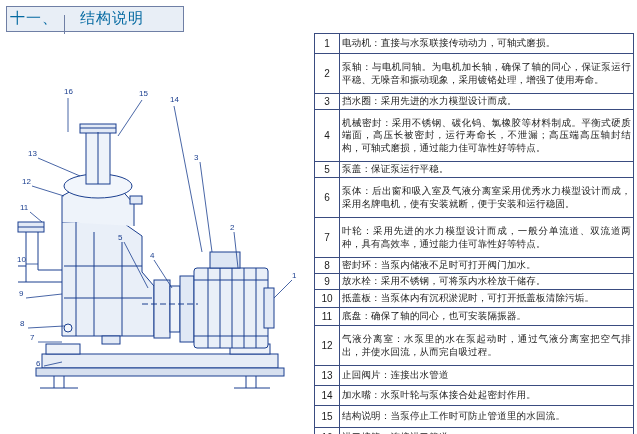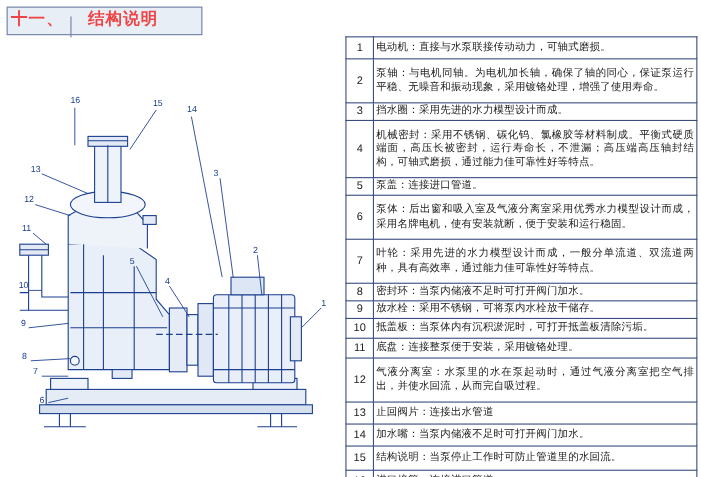--- a/index.html
+++ b/index.html
@@ -28,22 +28,22 @@
     height: 26px;
     border: 1px solid #6f7fa5;
     background: #e8eef6;
     box-sizing: border-box;
   }
   .title-text {
     position: absolute;
     left: 10px;
     top: 8px;
     font-size: 15px;
-    font-weight: bold;
-    color: #ef4444;
+    font-weight: normal;
+    color: #0369a1;
     letter-spacing: 1px;
     line-height: 20px;
     white-space: nowrap;
   }
   .title-sep {
     position: absolute;
     left: 57px;
     top: 8px;
     width: 1px;
     height: 19px;
@@ -216,21 +216,21 @@
         <tr style="height:16px">
           <td class="num">3</td>
           <td class="desc">挡水圈：采用先进的水力模型设计而成。</td>
         </tr>
         <tr style="height:52px">
           <td class="num">4</td>
           <td class="desc">机械密封：采用不锈钢、碳化钨、氯橡胶等材料制成。平衡式硬质端面，高压长被密封，运行寿命长，不泄漏；高压端高压轴封结构，可轴式磨损，通过能力佳可靠性好等特点。</td>
         </tr>
         <tr style="height:16px">
           <td class="num">5</td>
-          <td class="desc">泵盖：连接进口管道。</td>
+          <td class="desc">泵盖：保证泵运行平稳。</td>
         </tr>
         <tr style="height:40px">
           <td class="num">6</td>
           <td class="desc">泵体：后出窗和吸入室及气液分离室采用优秀水力模型设计而成，采用名牌电机，使有安装就断，便于安装和运行稳固。</td>
         </tr>
         <tr style="height:40px">
           <td class="num">7</td>
           <td class="desc">叶轮：采用先进的水力模型设计而成，一般分单流道、双流道两种，具有高效率，通过能力佳可靠性好等特点。</td>
         </tr>
         <tr style="height:16px">
@@ -240,33 +240,33 @@
         <tr style="height:16px">
           <td class="num">9</td>
           <td class="desc">放水栓：采用不锈钢，可将泵内水栓放干储存。</td>
         </tr>
         <tr style="height:18px">
           <td class="num">10</td>
           <td class="desc">抵盖板：当泵体内有沉积淤泥时，可打开抵盖板清除污垢。</td>
         </tr>
         <tr style="height:18px">
           <td class="num">11</td>
-          <td class="desc">底盘：连接整泵便于安装，采用镀铬处理。</td>
+          <td class="desc">底盘：确保了轴的同心，也可安装隔振器。</td>
         </tr>
         <tr style="height:40px">
           <td class="num">12</td>
           <td class="desc">气液分离室：水泵里的水在泵起动时，通过气液分离室把空气排出，并使水回流，从而完自吸过程。</td>
         </tr>
         <tr style="height:20px">
           <td class="num">13</td>
           <td class="desc">止回阀片：连接出水管道</td>
         </tr>
         <tr style="height:20px">
           <td class="num">14</td>
-          <td class="desc">加水嘴：当泵内储液不足时可打开阀门加水。</td>
+          <td class="desc">加水嘴：水泵叶轮与泵体接合处起密封作用。</td>
         </tr>
         <tr style="height:22px">
           <td class="num">15</td>
           <td class="desc">结构说明：当泵停止工作时可防止管道里的水回流。</td>
         </tr>
         <tr style="height:20px">
           <td class="num">16</td>
           <td class="desc">进口接管：连接进口管道。</td>
         </tr>
       </tbody>

